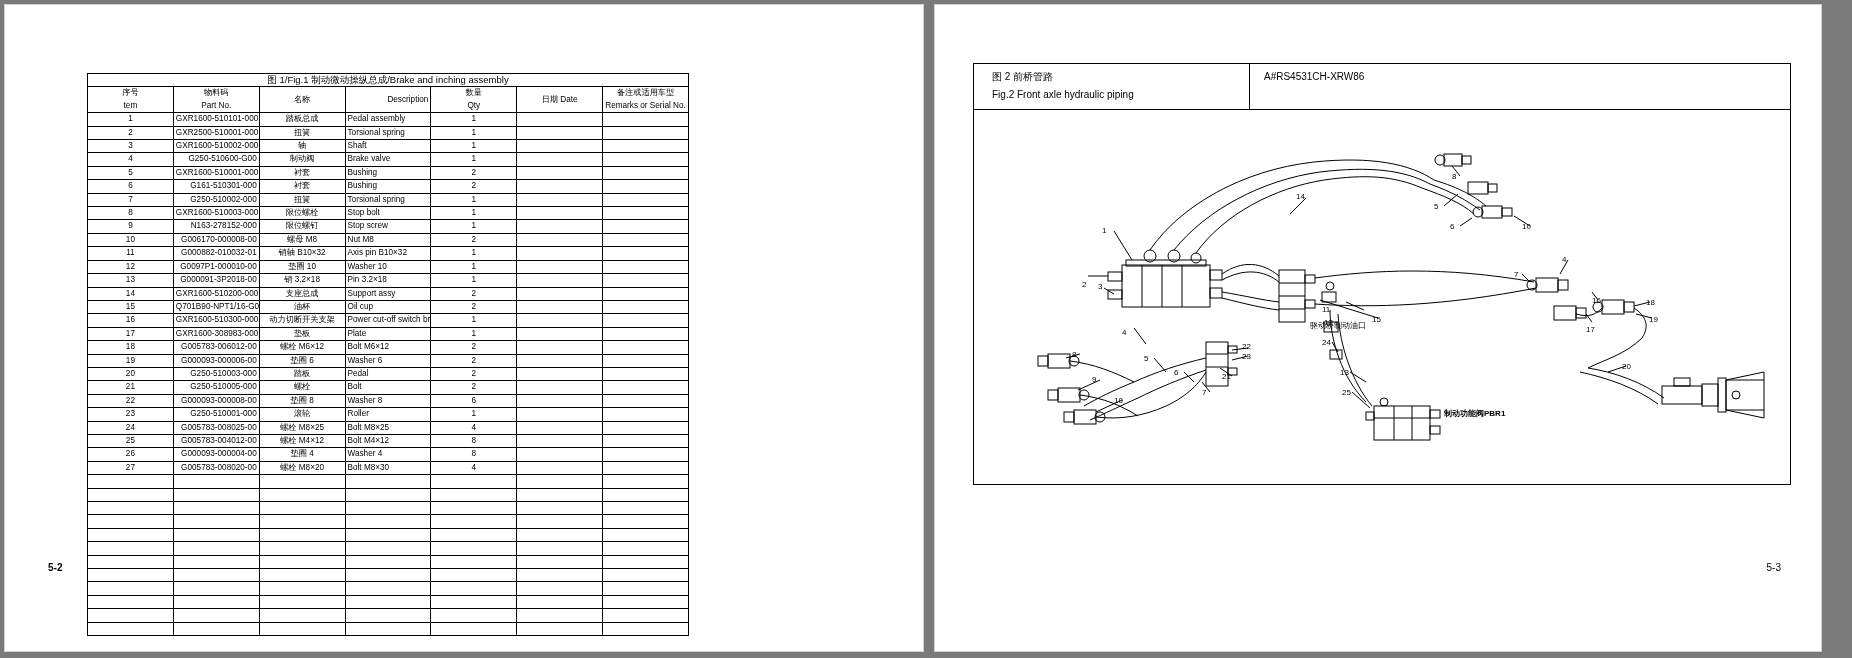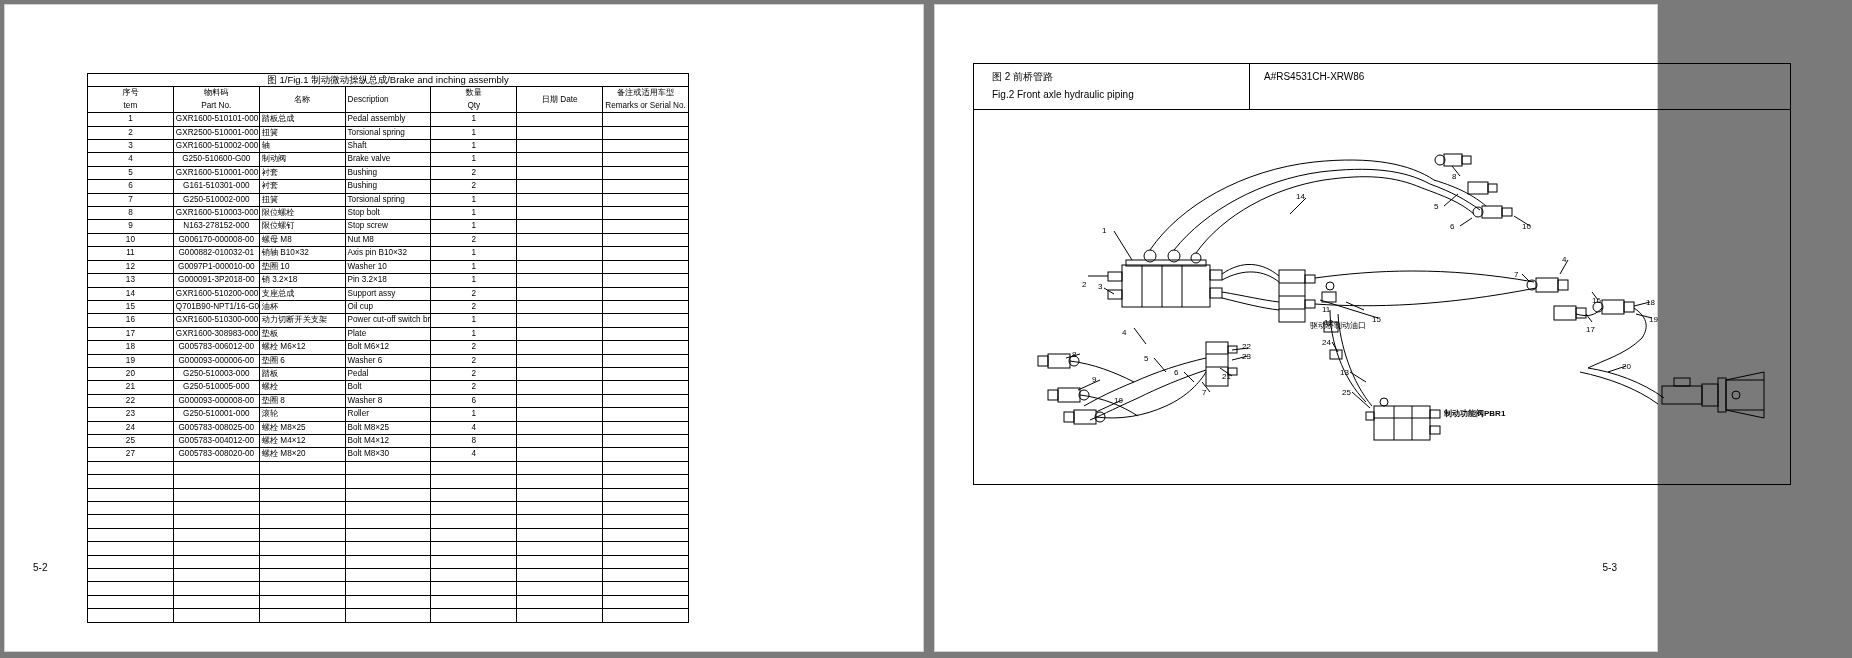--- a/index.html
+++ b/index.html
@@ -26,31 +26,31 @@
     position: relative;
     box-sizing: border-box;
     border: 1px solid #cfcfcf;
   }
   .page-left {
     width: 920px;
     height: 648px;
     margin: 4px 0 8px 4px;
   }
   .page-right {
-    width: 724px;
+    width: 888px;
     height: 648px;
     margin: 4px 0 0 0;
   }
   .page-number {
     position: absolute;
     bottom: 78px;
     font-size: 10px;
     color: #000;
   }
-  .pn-left { left: 28px; }
+  .pn-left { left: 43px; font-weight: bold; }
   .pn-right { right: 40px; margin-top: 36px; }
 
   
   .parts-wrap {
     position: absolute;
     left: 82px;
     top: 68px;
     width: 602px;
   }
   table.parts {
@@ -78,22 +78,22 @@
   }
   .hdr td {
     text-align: center;
     height: 20px;
     line-height: 9.5px;
     padding: 1px 2px;
   }
   .hdr .l1 { display: block; }
   .hdr .l2 { display: block; }
   .c-item { width: 26px; text-align: center; }
-  .c-part { width: 116px; text-align: center; padding-left: 3px; }
-  .c-name { width: 106px; text-align: left; padding-left: 3px; }
+  .c-part { width: 116px; text-align: right; padding-left: 3px; }
+  .c-name { width: 106px; text-align: center; padding-left: 3px; }
   .c-desc { width: 126px; text-align: left; padding-left: 3px; }
   .c-qty  { width: 40px; text-align: center; }
   .c-date { width: 92px; }
   .c-rem  { width: 96px; }
   tr.empty td { height: 12.4px; }
 
   
   .fig2-box {
     position: absolute;
     left: 38px;
@@ -161,21 +161,21 @@
               <span class="l1">序号</span>
               <span class="l2">tem</span>
             </td>
             <td class="c-part" style="text-align:center">
               <span class="l1">物料码</span>
               <span class="l2">Part No.</span>
             </td>
             <td class="c-name" style="">
               <span class="l2">名称</span>
             </td>
-            <td class="c-desc" style="text-align:left">
+            <td class="c-desc" style="text-align:right">
               <span class="l2">Description</span>
             </td>
             <td class="c-qty">
               <span class="l1">数量</span>
               <span class="l2">Qty</span>
             </td>
             <td class="c-date">
               <span class="l2">日期 Date</span>
             </td>
             <td class="c-rem">
@@ -399,20 +399,29 @@
               <td class="c-desc">Bolt M8×25</td>
               <td class="c-qty">4</td>
               <td class="c-date"></td>
               <td class="c-rem"></td>
             </tr>
             <tr>
               <td class="c-item">25</td>
               <td class="c-part">G005783-004012-00</td>
               <td class="c-name">螺栓 M4×12</td>
               <td class="c-desc">Bolt M4×12</td>
+              <td class="c-qty">8</td>
+              <td class="c-date"></td>
+              <td class="c-rem"></td>
+            </tr>
+            <tr>
+              <td class="c-item">26</td>
+              <td class="c-part">G000093-000004-00</td>
+              <td class="c-name">垫圈 4</td>
+              <td class="c-desc">Washer 4</td>
               <td class="c-qty">8</td>
               <td class="c-date"></td>
               <td class="c-rem"></td>
             </tr>
             <tr>
               <td class="c-item">27</td>
               <td class="c-part">G005783-008020-00</td>
               <td class="c-name">螺栓 M8×20</td>
               <td class="c-desc">Bolt M8×30</td>
               <td class="c-qty">4</td>

